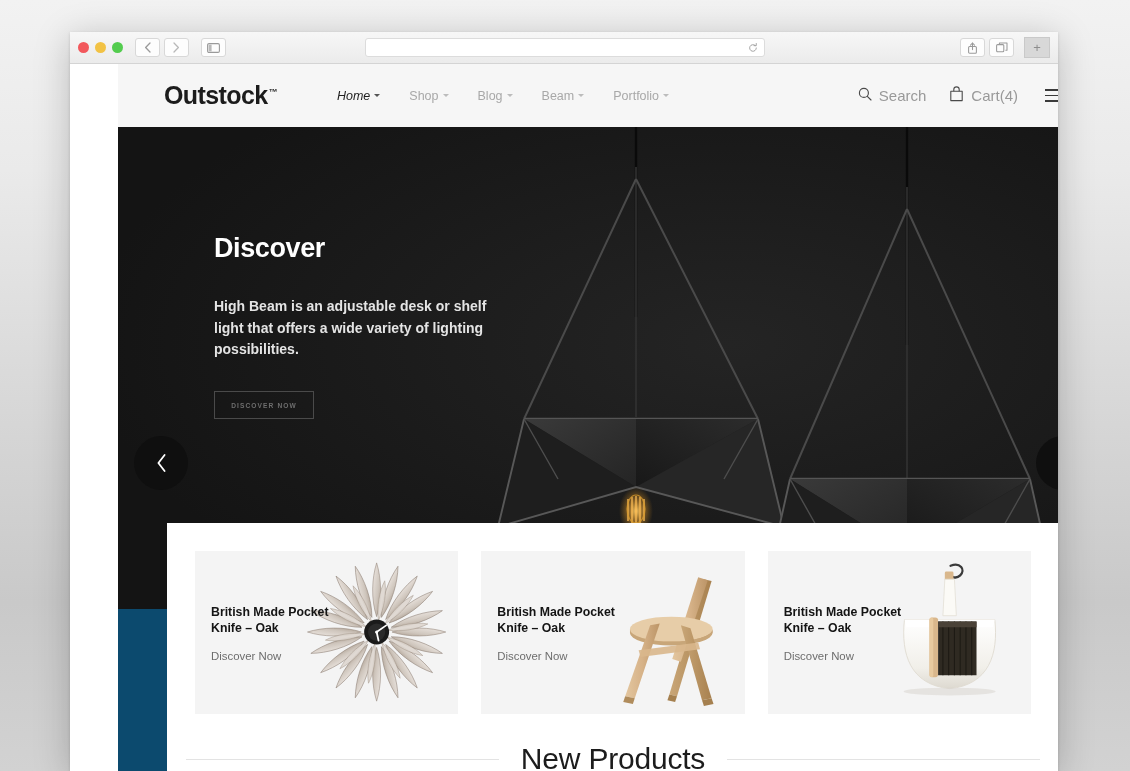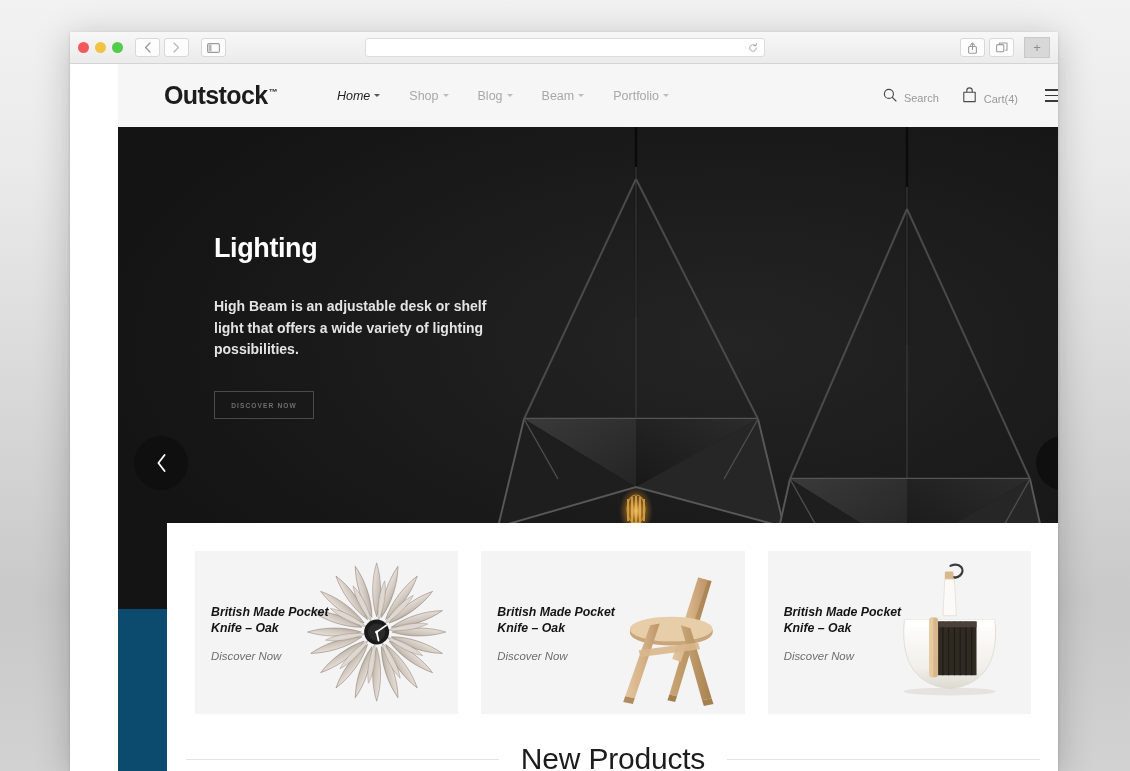--- a/index.html
+++ b/index.html
@@ -145,22 +145,22 @@
     opacity: .75;
     display: block;
   }
   #header-actions {
     margin-left: auto;
     display: flex;
     align-items: center;
     gap: 23px;
   }
   .action-item {
-    display: flex; align-items: flex-end; gap: 7px;
-    font-size: 11px;
+    display: flex; align-items: center; gap: 7px;
+    font-size: 15px;
     color: #999999;
     cursor: pointer;
     white-space: nowrap;
   }
   #hamburger { display:flex; flex-direction:column; gap:3.5px; cursor:pointer; margin-left:4px; }
   #hamburger span { display:block; width:19px; height:1.8px; background:#3a3a3a; }
 
   
   #hero {
     position: relative;
@@ -222,21 +222,20 @@
   #cards-panel {
     position: absolute;
     left: 49px; top: 459px;
     width: 892px;
     background: #ffffff;
     padding: 28px 28px 28px;
     box-sizing: border-box;
     z-index: 8;
     display: flex;
     gap: 23px;
-    font-style: italic;
   }
   .promo-card {
     flex: 1;
     height: 163px;
     background: #f4f4f4;
     position: relative;
     overflow: hidden;
     cursor: pointer;
   }
   .promo-text {
@@ -465,21 +464,21 @@
             <path d="M672 352 L646 468 M912 352 L938 468 M646 468 L789 425 L938 468" fill="none" stroke="#585858" stroke-width="1.9"></path>
             <path d="M672 352 L708 416 M912 352 L876 416" fill="none" stroke="#4d4d4d" stroke-width="1.4"></path>
             <ellipse cx="789" cy="452" rx="17" ry="24" fill="url(#bulbGlow)"></ellipse>
             <path d="M781 440 L781 462 M785 438 L785 464 M789 437 L789 465 M793 438 L793 464 M797 440 L797 462" stroke="#ffbe55" stroke-width="1.5" opacity="0.85"></path>
             <ellipse cx="789" cy="450" rx="9" ry="14" fill="none" stroke="#d79a2c" stroke-width="1.2" opacity="0.8"></ellipse>
           </g>
         </svg>
       </div>
 
       <div id="hero-copy">
-        <h1 id="hero-title">Lighting</h1>
+        <h1 id="hero-title">Discover</h1>
         <p id="hero-desc">High Beam is an adjustable desk or shelf light that offers a wide variety of lighting possibilities.</p>
         <div id="hero-cta">DISCOVER NOW</div>
       </div>
 
       <div id="slider-prev" class="slider-arrow">
         <svg width="13" height="20" viewBox="0 0 13 20">
             <path d="M9.6 2 L3.4 10 L9.6 18" fill="none" stroke="#ffffff" stroke-width="1.8" stroke-linecap="round" stroke-linejoin="round"></path>
           </svg>
       </div>
       <div id="slider-next" class="slider-arrow">

